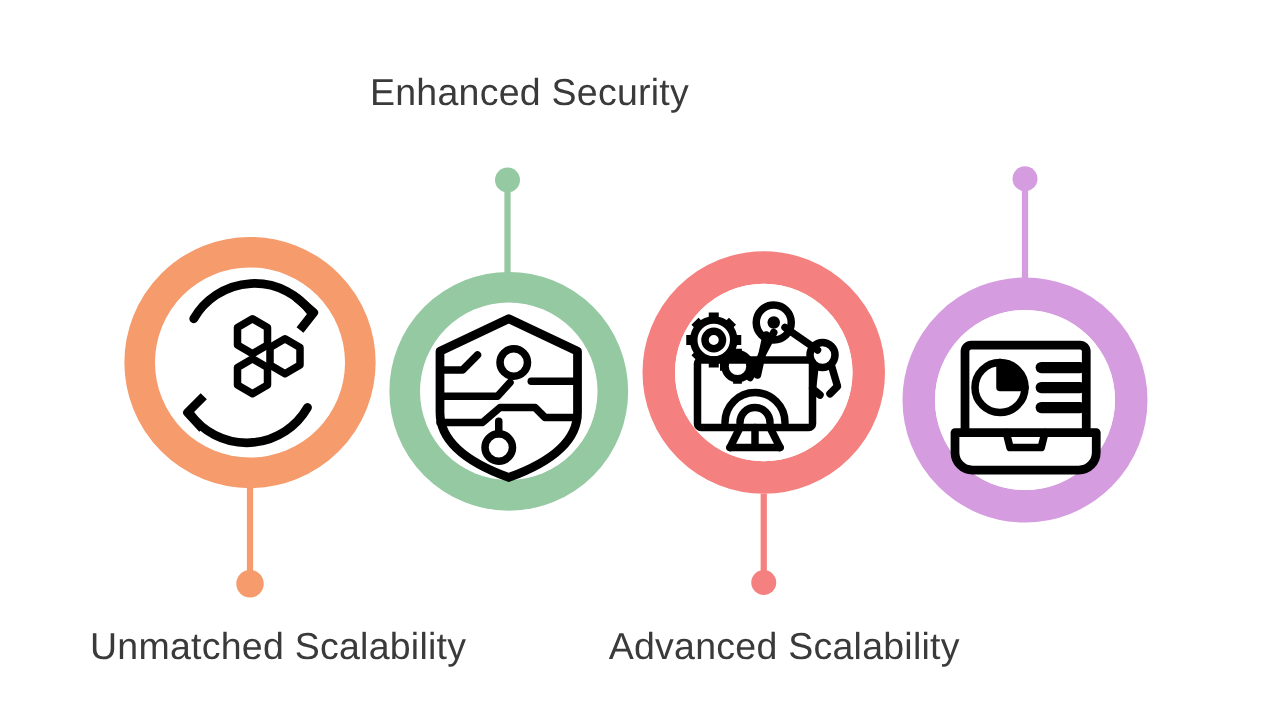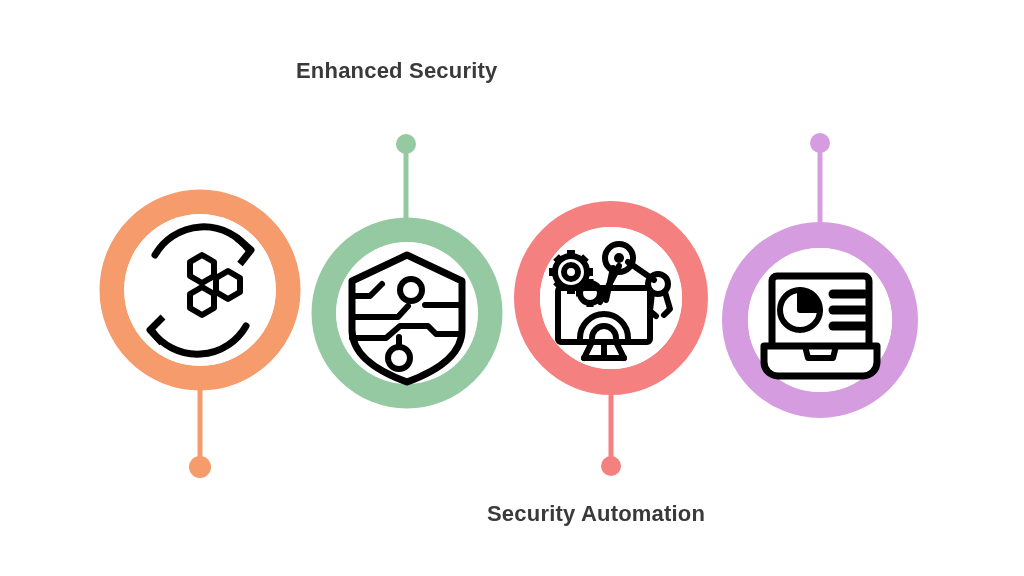--- a/index.html
+++ b/index.html
@@ -14,22 +14,22 @@
     overflow: hidden;
   }
   #stage {
     position: relative;
     width: 1024px;
     height: 576px;
     background: #ffffff;
   }
   .feature-label {
     position: absolute;
-    font-size: 22px;
-    font-weight: 700;
+    font-size: 30px;
+    font-weight: 400;
     color: #3a3a3a;
     white-space: nowrap;
     letter-spacing: 0.2px;
     line-height: 1;
   }
   #svg-layer {
     position: absolute;
     left: 0;
     top: 0;
     width: 1024px;
@@ -131,19 +131,20 @@
         <path d="M 800 290 L 800 310 L 820 310" stroke-width="6"></path>
         <path d="M 800 292 A 18 18 0 0 1 818 310 L 800 310 Z" fill="#000000" stroke="none"></path>
 
         <path d="M 833 294 L 864 294" stroke-width="9"></path>
         <path d="M 833 310 L 864 310" stroke-width="9"></path>
         <path d="M 833 326 L 864 326" stroke-width="9"></path>
       </g>
     </g>
   </svg>
 
+  <div class="feature-label" style="left:72px; top:503px;">Unmatched Scalability</div>
 
   <div class="feature-label" style="left:296px; top:60px;">Enhanced Security</div>
 
-  <div class="feature-label" style="left:487px; top:503px;">Security Automation</div>
+  <div class="feature-label" style="left:487px; top:503px;">Advanced Scalability</div>
 
 
 </div>
 
 </body></html>

